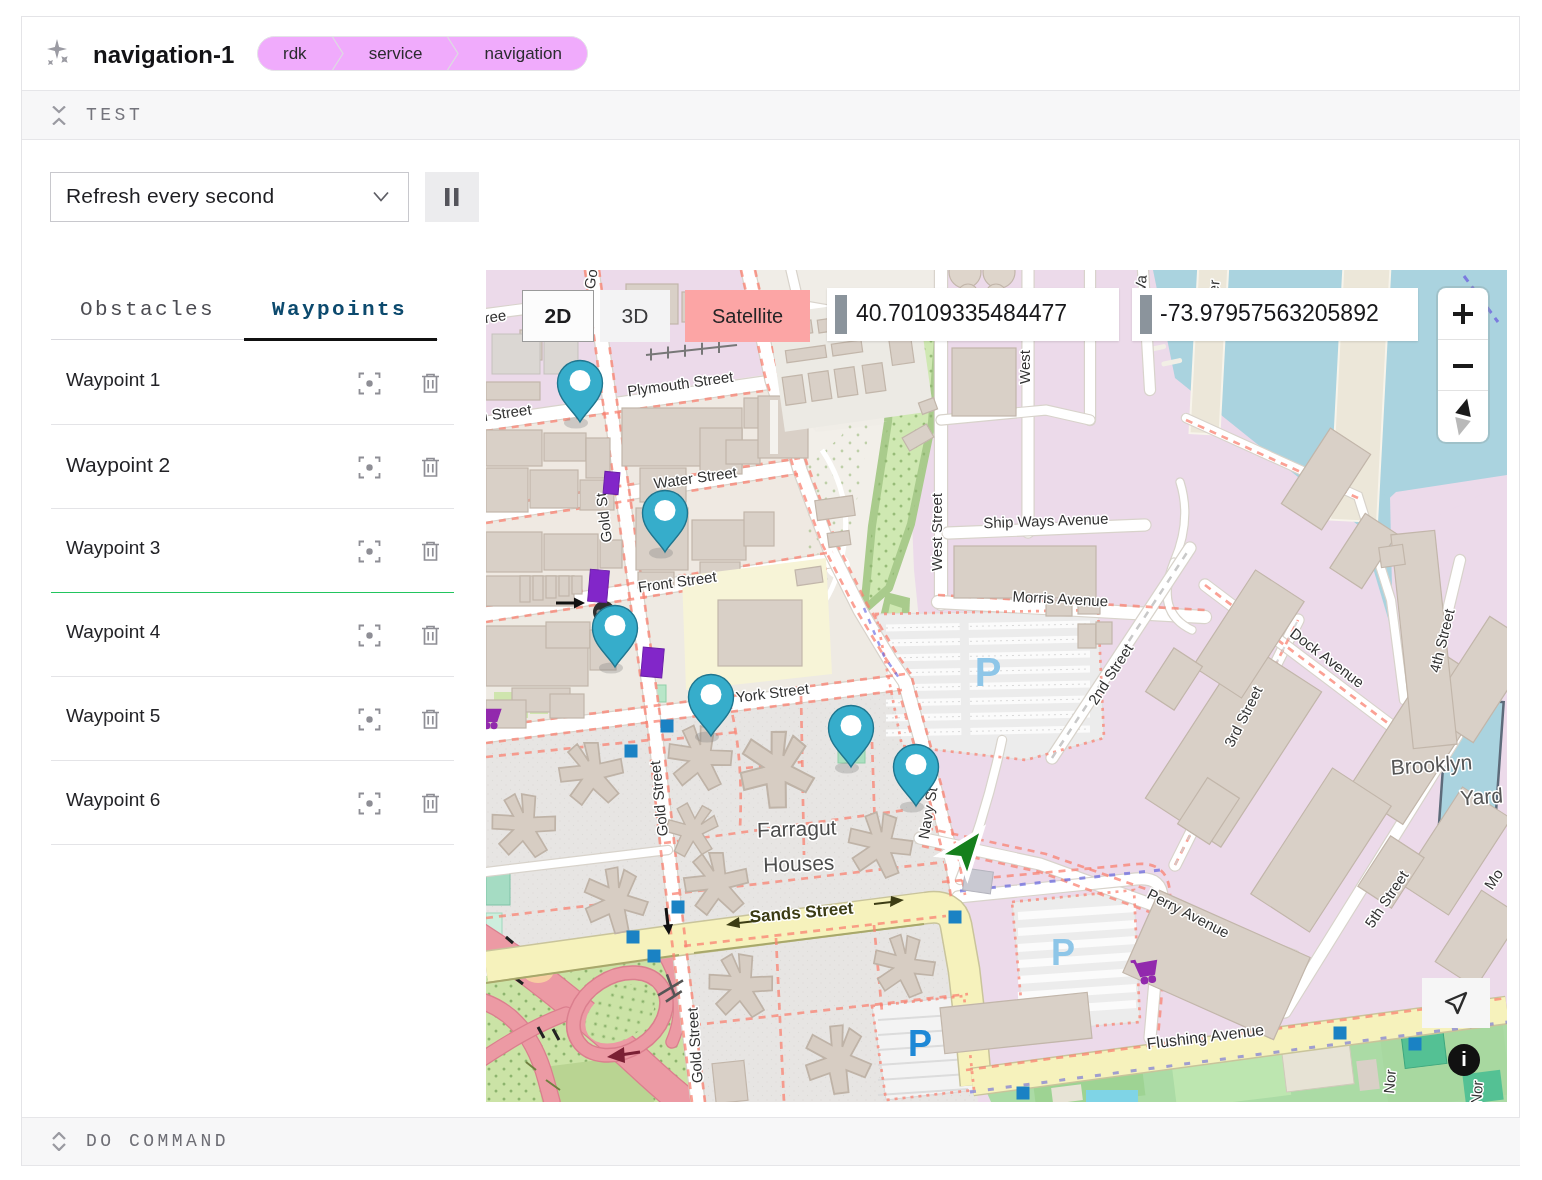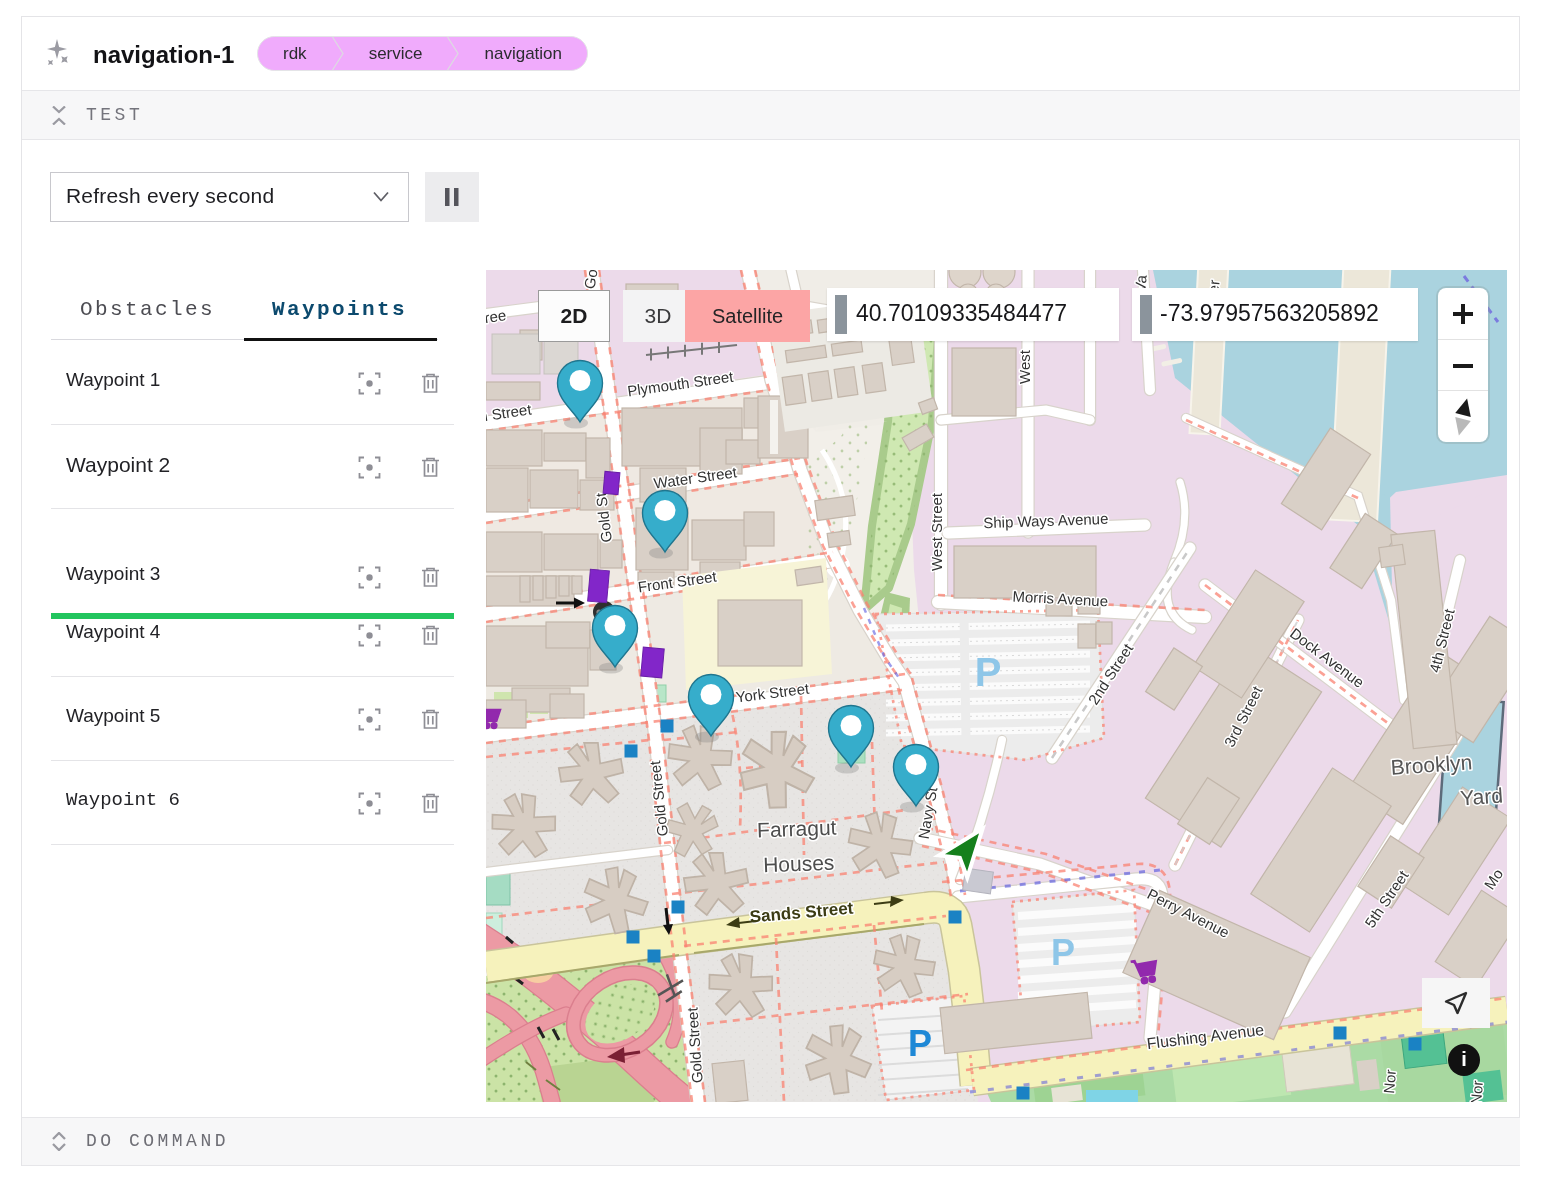--- a/index.html
+++ b/index.html
@@ -66,21 +66,21 @@
 <div class="abs" style="left:51px;top:425px;width:403px;height:84px;border-bottom:1px solid #e4e4e7;box-sizing:border-box;">
   <div class="abs" style="left:15px;top:28px;font-size:21px;color:#222226;">Waypoint 2</div>
   <svg class="abs" style="left:307px;top:31px;" width="23" height="23" viewBox="0 0 23 23">
       <path d="M1.5 6 L1.5 1.5 L6 1.5 M17 1.5 L21.5 1.5 L21.5 6 M21.5 17 L21.5 21.5 L17 21.5 M6 21.5 L1.5 21.5 L1.5 17" fill="none" stroke="#8e8e95" stroke-width="1.8"></path>
       <circle cx="11.5" cy="11.5" r="3.2" fill="#8e8e95"></circle>
     </svg>
   <svg class="abs" style="left:369px;top:31px;" width="21" height="22" viewBox="0 0 21 22">
       <path d="M2 4.5 L19 4.5 M7 4.5 L7 2.5 L14 2.5 L14 4.5 M4.5 4.5 L4.5 20 L16.5 20 L16.5 4.5 M8.2 8 L8.2 16.5 M12.8 8 L12.8 16.5" fill="none" stroke="#8e8e95" stroke-width="1.7"></path>
     </svg>
 </div>
-<div class="abs" style="left:51px;top:535px;width:403px;height:84px;border-bottom:6px solid #22c55e;box-sizing:border-box;">
+<div class="abs" style="left:51px;top:509px;width:403px;height:84px;border-bottom:1px solid #22c55e;box-sizing:border-box;">
   <div class="abs" style="left:15px;top:28px;font-size:19px;color:#222226;">Waypoint 3</div>
   <svg class="abs" style="left:307px;top:31px;" width="23" height="23" viewBox="0 0 23 23">
       <path d="M1.5 6 L1.5 1.5 L6 1.5 M17 1.5 L21.5 1.5 L21.5 6 M21.5 17 L21.5 21.5 L17 21.5 M6 21.5 L1.5 21.5 L1.5 17" fill="none" stroke="#8e8e95" stroke-width="1.8"></path>
       <circle cx="11.5" cy="11.5" r="3.2" fill="#8e8e95"></circle>
     </svg>
   <svg class="abs" style="left:369px;top:31px;" width="21" height="22" viewBox="0 0 21 22">
       <path d="M2 4.5 L19 4.5 M7 4.5 L7 2.5 L14 2.5 L14 4.5 M4.5 4.5 L4.5 20 L16.5 20 L16.5 4.5 M8.2 8 L8.2 16.5 M12.8 8 L12.8 16.5" fill="none" stroke="#8e8e95" stroke-width="1.7"></path>
     </svg>
 </div>
 <div class="abs" style="left:51px;top:593px;width:403px;height:84px;border-bottom:1px solid #e4e4e7;box-sizing:border-box;">
@@ -97,21 +97,21 @@
   <div class="abs" style="left:15px;top:28px;font-size:19px;color:#222226;">Waypoint 5</div>
   <svg class="abs" style="left:307px;top:31px;" width="23" height="23" viewBox="0 0 23 23">
       <path d="M1.5 6 L1.5 1.5 L6 1.5 M17 1.5 L21.5 1.5 L21.5 6 M21.5 17 L21.5 21.5 L17 21.5 M6 21.5 L1.5 21.5 L1.5 17" fill="none" stroke="#8e8e95" stroke-width="1.8"></path>
       <circle cx="11.5" cy="11.5" r="3.2" fill="#8e8e95"></circle>
     </svg>
   <svg class="abs" style="left:369px;top:31px;" width="21" height="22" viewBox="0 0 21 22">
       <path d="M2 4.5 L19 4.5 M7 4.5 L7 2.5 L14 2.5 L14 4.5 M4.5 4.5 L4.5 20 L16.5 20 L16.5 4.5 M8.2 8 L8.2 16.5 M12.8 8 L12.8 16.5" fill="none" stroke="#8e8e95" stroke-width="1.7"></path>
     </svg>
 </div>
 <div class="abs" style="left:51px;top:761px;width:403px;height:84px;border-bottom:1px solid #e4e4e7;box-sizing:border-box;">
-  <div class="abs" style="left:15px;top:28px;font-size:19px;color:#222226;font-family:Liberation Mono, monospace;">Waypoint 6</div>
+  <div class="abs" style="left:15px;top:28px;font-size:19px;color:#222226;">Waypoint 6</div>
   <svg class="abs" style="left:307px;top:31px;" width="23" height="23" viewBox="0 0 23 23">
       <path d="M1.5 6 L1.5 1.5 L6 1.5 M17 1.5 L21.5 1.5 L21.5 6 M21.5 17 L21.5 21.5 L17 21.5 M6 21.5 L1.5 21.5 L1.5 17" fill="none" stroke="#8e8e95" stroke-width="1.8"></path>
       <circle cx="11.5" cy="11.5" r="3.2" fill="#8e8e95"></circle>
     </svg>
   <svg class="abs" style="left:369px;top:31px;" width="21" height="22" viewBox="0 0 21 22">
       <path d="M2 4.5 L19 4.5 M7 4.5 L7 2.5 L14 2.5 L14 4.5 M4.5 4.5 L4.5 20 L16.5 20 L16.5 4.5 M8.2 8 L8.2 16.5 M12.8 8 L12.8 16.5" fill="none" stroke="#8e8e95" stroke-width="1.7"></path>
     </svg>
 </div>
 
 <div class="abs" style="left:22px;top:1117px;width:1498px;height:49px;background:#f7f7f8;border-top:1px solid #e6e6e9;border-bottom:1px solid #e6e6e9;box-sizing:border-box;"></div>
@@ -521,22 +521,22 @@
 <rect x="103" y="300" width="19" height="32" fill="#8226c9" stroke="#6a1fa8" stroke-width="1" transform="rotate(5 112.5 316.0)"></rect>
 <rect x="156" y="378" width="21" height="29" fill="#8226c9" stroke="#6a1fa8" stroke-width="1" transform="rotate(5 166.5 392.5)"></rect>
 <use href="#pin" transform="translate(94,113)"></use>
 <use href="#pin" transform="translate(179,243)"></use>
 <use href="#pin" transform="translate(129,358)"></use>
 <use href="#pin" transform="translate(225,427)"></use>
 <use href="#pin" transform="translate(365,458)"></use>
 <use href="#pin" transform="translate(430,497)"></use>
 </svg></div>
 
-<div class="abs" style="left:522px;top:290px;width:72px;height:52px;background:#fcfcfc;border:1.5px solid #9a9a9a;box-sizing:border-box;display:flex;align-items:center;justify-content:center;font-size:21px;font-weight:bold;color:#1d1d1f;margin-left:16px;">2D</div>
-<div class="abs" style="left:623px;top:290px;width:70px;height:52px;background:#f3f3f4;display:flex;align-items:center;justify-content:center;font-size:21px;color:#3a3a3c;">3D</div>
+<div class="abs" style="left:522px;top:290px;width:72px;height:52px;background:#fcfcfc;border:1.5px solid #9a9a9a;box-sizing:border-box;display:flex;align-items:center;justify-content:center;font-size:21px;font-weight:bold;color:#1d1d1f;">2D</div>
+<div class="abs" style="left:600px;top:290px;width:70px;height:52px;background:#f3f3f4;display:flex;align-items:center;justify-content:center;font-size:21px;color:#3a3a3c;">3D</div>
 <div class="abs" style="left:685px;top:290px;width:125px;height:52px;background:#fca5a5;display:flex;align-items:center;justify-content:center;font-size:20px;color:#242426;">Satellite</div>
 <div class="abs" style="left:827px;top:288px;width:292px;height:53px;background:#fff;box-shadow:0 1px 2px rgba(0,0,0,0.12);"></div>
 <div class="abs" style="left:835px;top:295px;width:12px;height:39px;background:#8b949c;"></div>
 <div class="abs" style="left:856px;top:300px;font-size:23px;color:#17171a;">40.70109335484477</div>
 <div class="abs" style="left:1132px;top:288px;width:286px;height:53px;background:#fff;box-shadow:0 1px 2px rgba(0,0,0,0.12);"></div>
 <div class="abs" style="left:1140px;top:295px;width:12px;height:39px;background:#8b949c;"></div>
 <div class="abs" style="left:1160px;top:300px;font-size:23px;color:#17171a;">-73.97957563205892</div>
 <div class="abs" style="left:1438px;top:288px;width:50px;height:154px;background:#fff;border-radius:8px;box-shadow:0 0 0 2px rgba(140,160,160,0.35);"></div>
 <div class="abs" style="left:1438px;top:339px;width:50px;height:1px;background:#e2e2e2;"></div>
 <div class="abs" style="left:1438px;top:390px;width:50px;height:1px;background:#e2e2e2;"></div>

